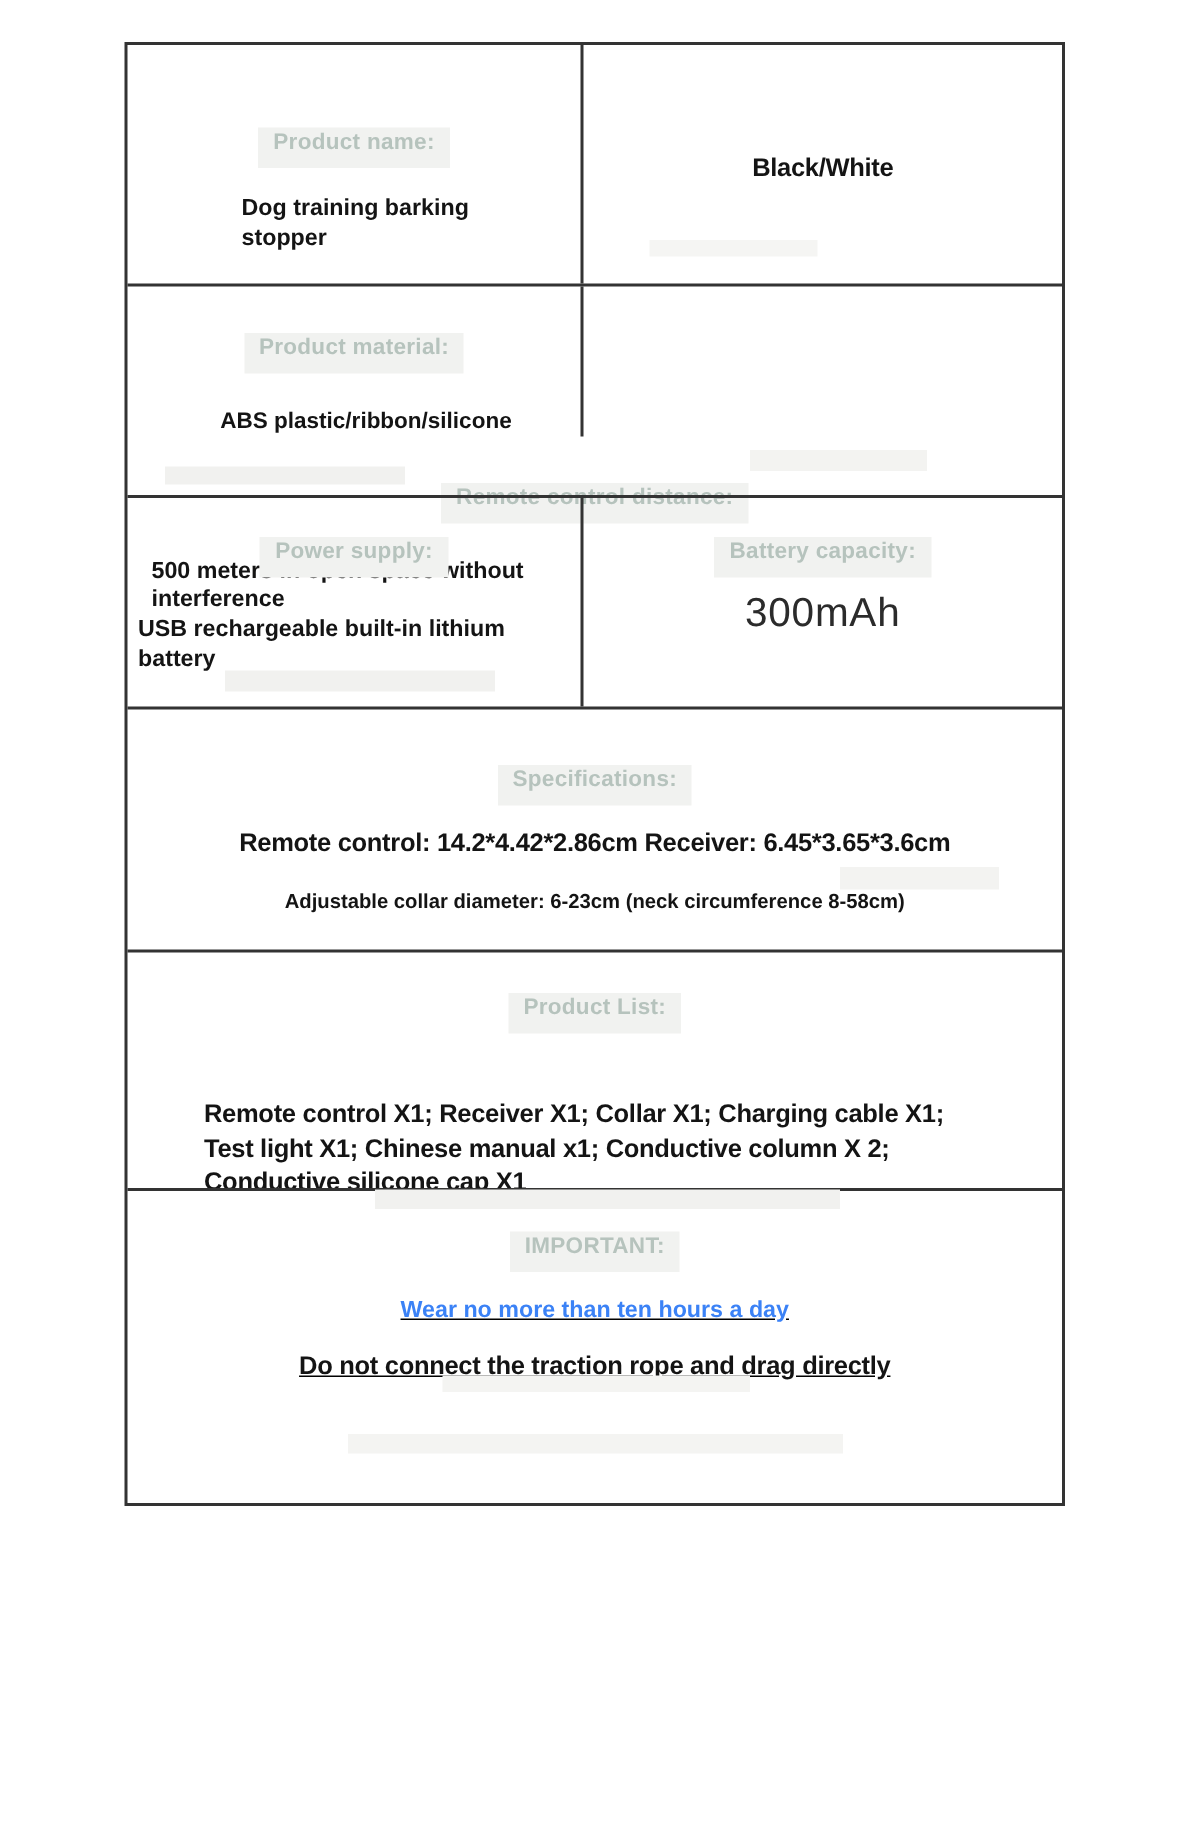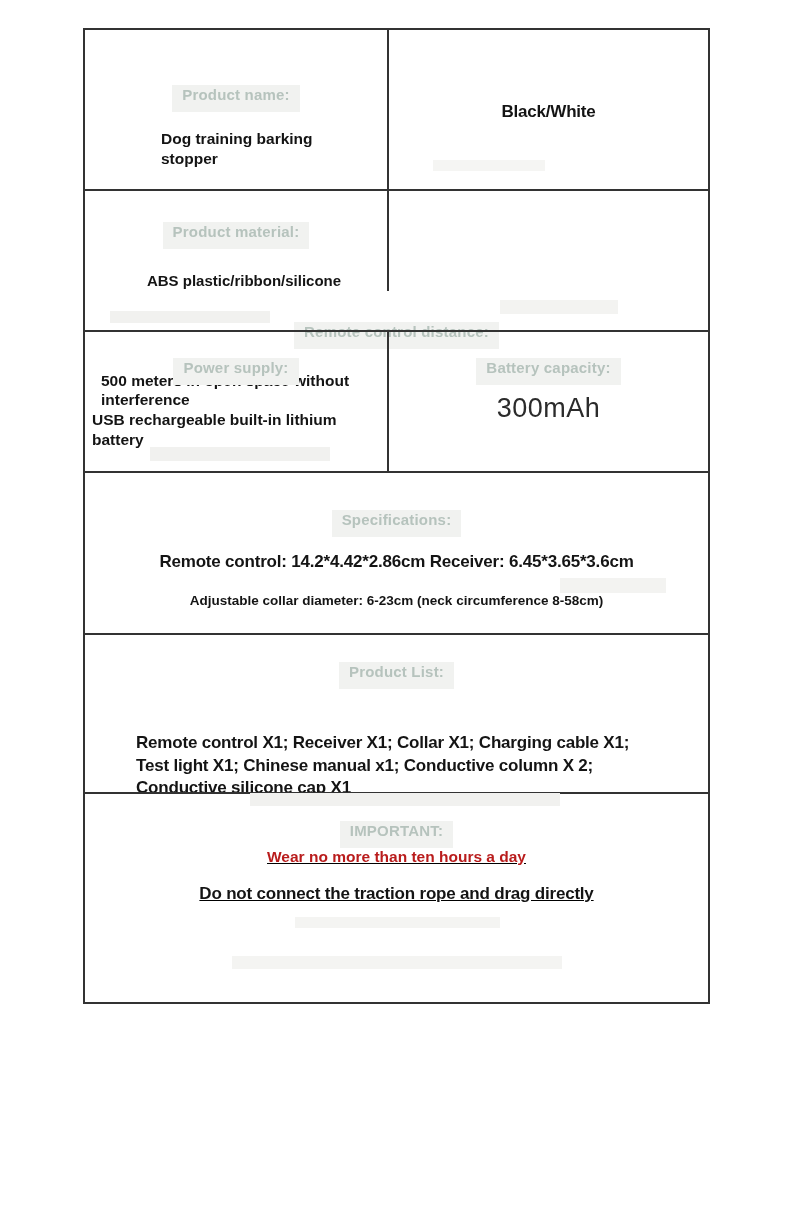--- a/index.html
+++ b/index.html
@@ -64,21 +64,21 @@
   .spec-line2 { margin-top:21px; text-align:center; font-weight:bold; font-size:13.5px; color:#141414; }
 
   .r5 { padding-top:27px;gap:36px; }
   .list-body {
     margin-top:7px; width:100%; padding:0 46px 0 51px;
     text-align:left; font-weight:bold; font-size:17px;
     line-height:22.5px; color:#141414; letter-spacing:-0.2px;
   }
 
   .r6 { padding-top:27px; }
-  .imp-line1 { text-align:center; font-weight:bold; font-size:15.5px; color:#b91c1c; }
+  .imp-line1 { margin-top:17px; text-align:center; font-weight:bold; font-size:15.5px; color:#3b82f6; }
   .imp-line2 { margin-top:18px; font-weight:bold; font-size:17px; color:#141414; letter-spacing:-0.2px; }
 
   
   .artifact { position:absolute; background:#f1f1ef; }
   .a1 { left:433px; top:160px; width:112px; height:11px; background:#f5f5f3; }
   .a2 { left:110px; top:311px; width:160px; height:12px; }
   .a3 { left:500px; top:300px; width:118px; height:14px; background:#f3f3f1; }
   .a4 { left:150px; top:447px; width:180px; height:14px; }
   .a5 { left:560px; top:578px; width:106px; height:15px; background:#f3f3f1; }
   .a6 { left:250px; top:793px; width:310px; height:13px; }

